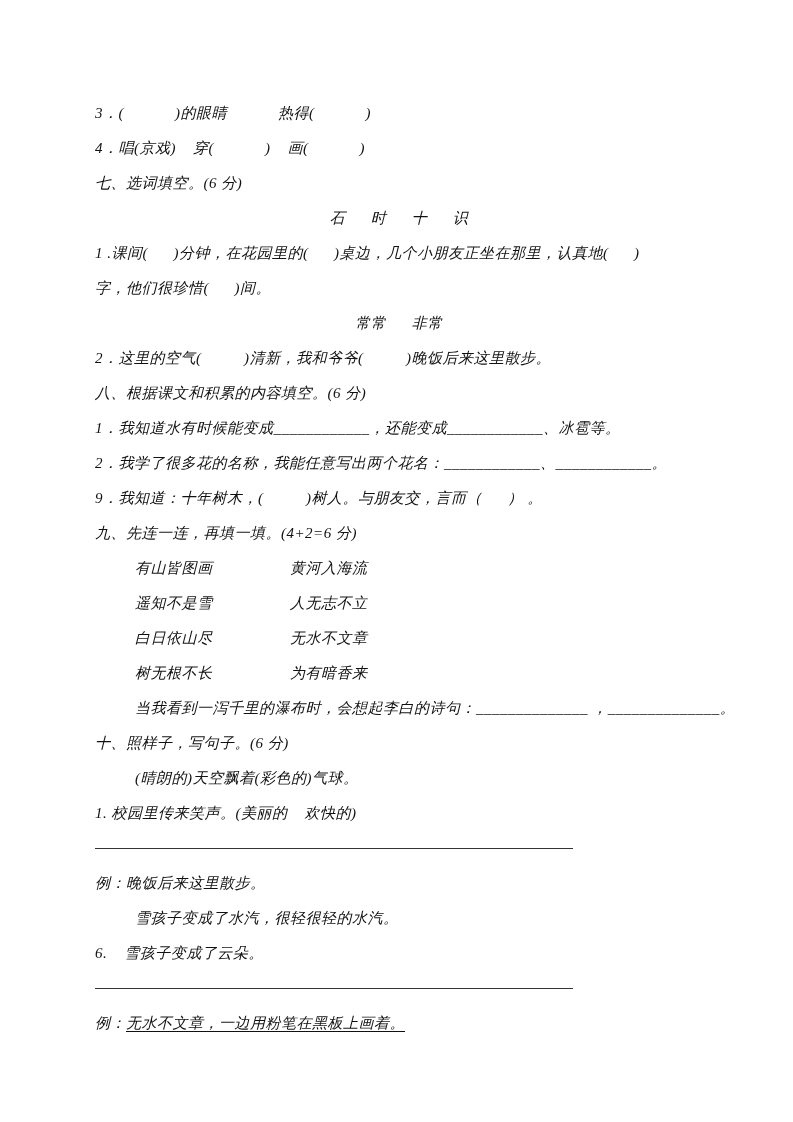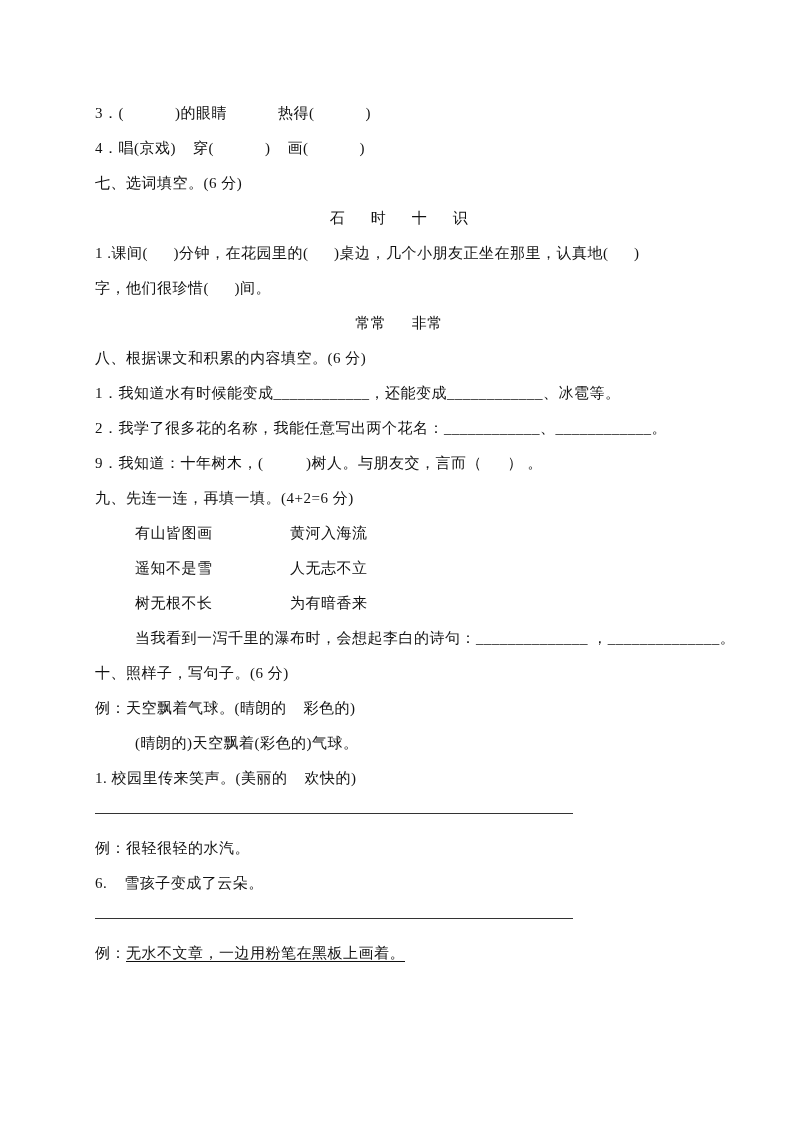--- a/index.html
+++ b/index.html
@@ -1,15 +1,15 @@
 <!DOCTYPE html>
 <html><head>
 <meta charset="utf-8">
 <style>
-  * { margin: 0; padding: 0; box-sizing: border-box; }
+  * { margin: 0; padding: 0; box-sizing: border-box; font-style: italic; }
   html, body { background: #ffffff; }
   body {
     width: 793px;
     height: 1122px;
     font-family: "Liberation Serif", "DejaVu Serif", serif;
     color: #111111;
     overflow: hidden;
   }
   #worksheet {
     position: relative;
@@ -42,31 +42,33 @@
 <body>
 
 <div id="worksheet">
     <div class="row line">3．(            )的眼睛            热得(            )</div>
     <div class="row line">4．唱(京戏)    穿(            )    画(            )</div>
     <div class="row line">七、选词填空。(6 分)</div>
     <div class="row line center">石      时      十      识</div>
     <div class="row line">1 .课间(      )分钟，在花园里的(      )桌边，几个小朋友正坐在那里，认真地(      )</div>
     <div class="row line">字，他们很珍惜(      )间。</div>
     <div class="row line center">常常      非常</div>
+    <div class="row line">2．这里的空气(          )清新，我和爷爷(          )晚饭后来这里散步。</div>
     <div class="row line">八、根据课文和积累的内容填空。(6 分)</div>
     <div class="row line">1．我知道水有时候能变成____________，还能变成____________、冰雹等。</div>
     <div class="row line">2．我学了很多花的名称，我能任意写出两个花名：____________、____________。</div>
     <div class="row line">9．我知道：十年树木，(          )树人。与朋友交，言而（      ） 。</div>
     <div class="row line">九、先连一连，再填一填。(4+2=6 分)</div>
     <div class="row line indent-1"><span class="pair-left">有山皆图画</span><span class="pair-right">黄河入海流</span></div>
     <div class="row line indent-1"><span class="pair-left">遥知不是雪</span><span class="pair-right">人无志不立</span></div>
+    <div class="row line indent-1"><span class="pair-left">白日依山尽</span><span class="pair-right">无水不文章</span></div>
     <div class="row line indent-1"><span class="pair-left">树无根不长</span><span class="pair-right">为有暗香来</span></div>
     <div class="row line indent-1">当我看到一泻千里的瀑布时，会想起李白的诗句：______________ ，______________。</div>
     <div class="row line">十、照样子，写句子。(6 分)</div>
-    <div class="row line">例：天空飘着气球。(晴朗的    彩色的)</div>
     <div class="row line indent-1">(晴朗的)天空飘着(彩色的)气球。</div>
     <div class="row line">1. 校园里传来笑声。(美丽的    欢快的)</div>
     <div class="row hr-row"><div class="answer-rule"></div></div>
-    <div class="row line">例：很轻很轻的水汽。</div>
+    <div class="row line">例：晚饭后来这里散步。</div>
+    <div class="row line indent-1">雪孩子变成了水汽，很轻很轻的水汽。</div>
     <div class="row line">6.    雪孩子变成了云朵。</div>
     <div class="row hr-row"><div class="answer-rule"></div></div>
     <div class="row line"><span>例：</span><span class="uline">无水不文章，一边用粉笔在黑板上画着。</span></div>
   </div>
 
 </body></html>

